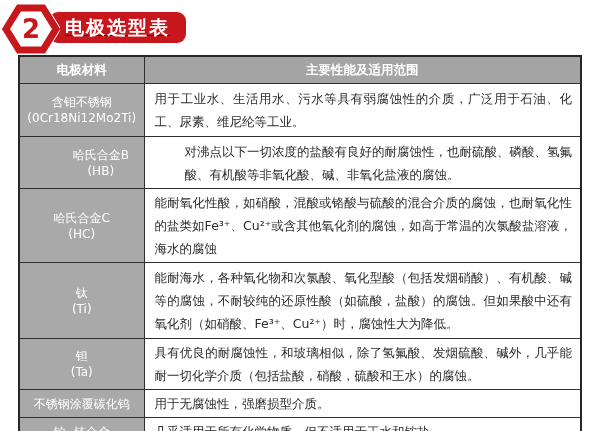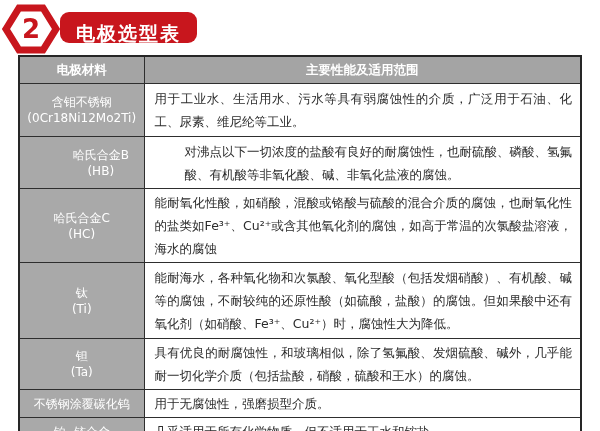--- a/index.html
+++ b/index.html
@@ -4,23 +4,23 @@
 <style>
   html,body{margin:0;padding:0;background:#ffffff;}
   body{
     width:600px;height:431px;position:relative;overflow:hidden;
     font-family:"DejaVu Sans","Liberation Sans",sans-serif;
   }
   .stage{position:absolute;inset:0;background:#fff;}
 
   
   .banner{
-    position:absolute;left:60px;top:12px;width:137px;height:31px;
+    position:absolute;left:49px;top:12px;width:137px;height:31px;
     background:#c8161d;border-radius:9px;z-index:1;
-    display:flex;align-items:flex-end;justify-content:center;
+    display:flex;align-items:center;justify-content:center;text-decoration:underline;
   }
   .banner-title{
     color:#ffffff;font-size:19px;font-weight:bold;letter-spacing:2px;line-height:1;
   }
   .badge{position:absolute;left:2px;top:3px;z-index:2;}
 
   
   table.sel{
     position:absolute;left:18px;top:55px;width:564px;
     border-collapse:collapse;table-layout:fixed;

